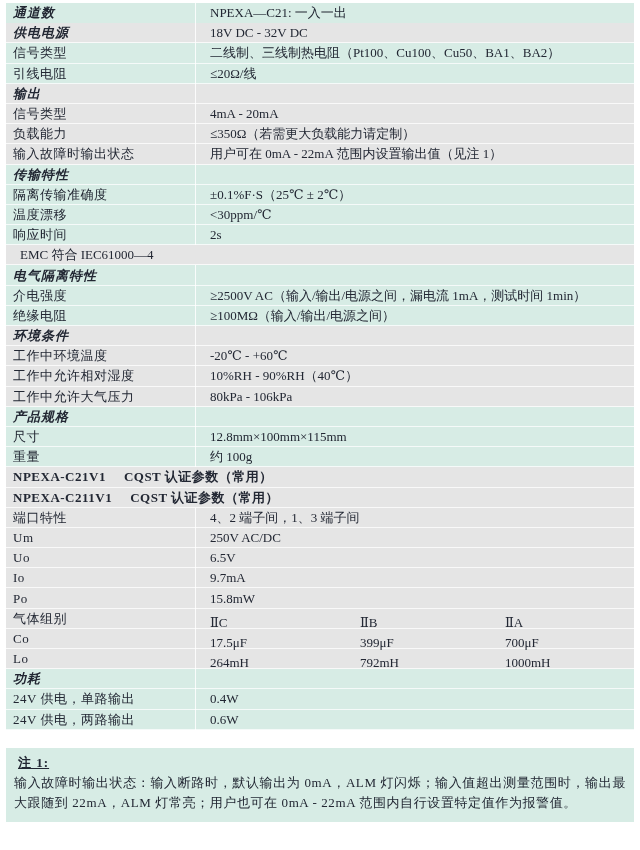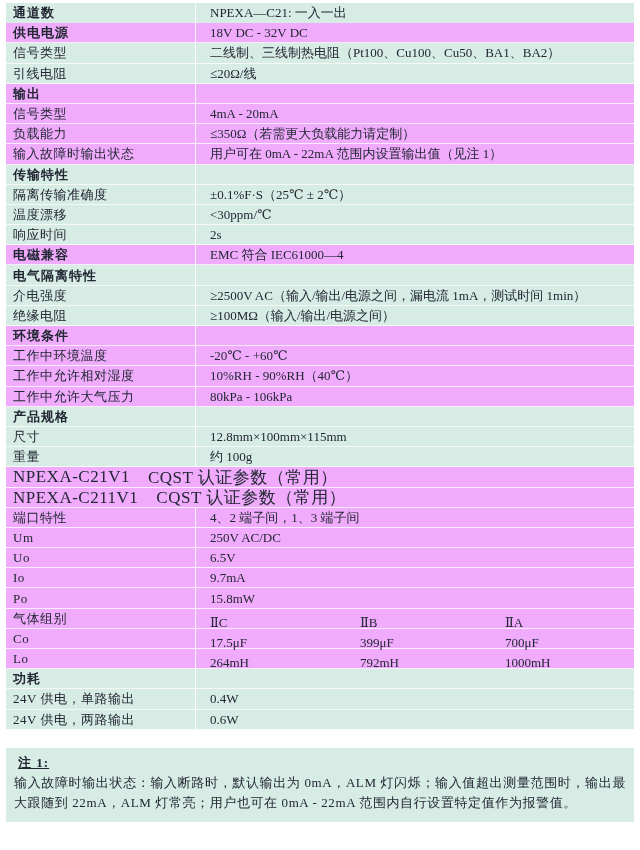--- a/index.html
+++ b/index.html
@@ -12,40 +12,40 @@
     font-family:"Liberation Serif","DejaVu Serif",serif;
     color:#222733;
   }
   .spec-table { position:absolute; left:6px; top:3px; width:628px; }
   .r {
     display:flex; align-items:center;
     height:20.2px;
     box-shadow: inset 0 -1px 0 rgba(255,255,255,0.75);
   }
   .r.g { background:#d7ece5; }
-  .r.w { background:#f0abfc; }
+  .r.w { background:#e5e5e5; }
   .r.merged { box-shadow:none; }
   .lab {
     width:190px; flex:0 0 190px;
     padding-left:7px;
     font-size:13px; letter-spacing:0.5px;
     align-self:stretch; display:flex; align-items:center;
     box-shadow: inset -1px 0 0 rgba(255,255,255,0.85);
     white-space:nowrap; overflow:visible;
   }
-  .lab.b { font-weight:bold; letter-spacing:1px; }
+  .lab.b { font-weight:bold; letter-spacing:1px;font-style:italic; }
   .val {
     flex:1; padding-left:14px;
     font-size:13px; white-space:nowrap;
   }
   .val3 { flex:1; display:flex; padding-left:14px; font-size:13px;margin-top:8px; }
   .vc1 { width:150px; flex:0 0 150px; }
   .vc2 { width:145px; flex:0 0 145px; }
   .vc3 { flex:1; }
-  .titlerow { padding-left:7px; font-weight:normal; font-size:17px; letter-spacing:0.5px; display:flex; align-items:center; }
+  .titlerow { padding-left:7px; font-weight:bold; font-size:13px; letter-spacing:0.5px; display:flex; align-items:center; }
   .titlerow .model { margin-right:18px; }
   .gap { height:18px; background:#ffffff; }
   .note {
     background:#d7ece5;
     padding:5px 8px 8px 8px;
     min-height:62px;
   }
   .note-h { font-weight:bold; font-size:13px; letter-spacing:1px; padding-left:4px; height:20px; display:flex; align-items:center;text-decoration:underline; }
   .note-b { font-size:13px; line-height:20.5px; letter-spacing:0.6px; text-align:justify; }
 </style>
@@ -101,21 +101,20 @@
     <div class="r g">
         <span class="lab">温度漂移</span>
         <span class="val">&lt;30ppm/℃</span>
       </div>
     <div class="r g">
         <span class="lab">响应时间</span>
         <span class="val">2s</span>
       </div>
 
     <div class="r w">
-        <span class="lab b">电磁兼容</span>
         <span class="val">EMC 符合 IEC61000—4</span>
       </div>
 
     <div class="r g">
         <span class="lab b">电气隔离特性</span>
         <span class="val"></span>
       </div>
     <div class="r g">
         <span class="lab">介电强度</span>
         <span class="val">≥2500V AC（输入/输出/电源之间，漏电流 1mA，测试时间 1min）</span>

